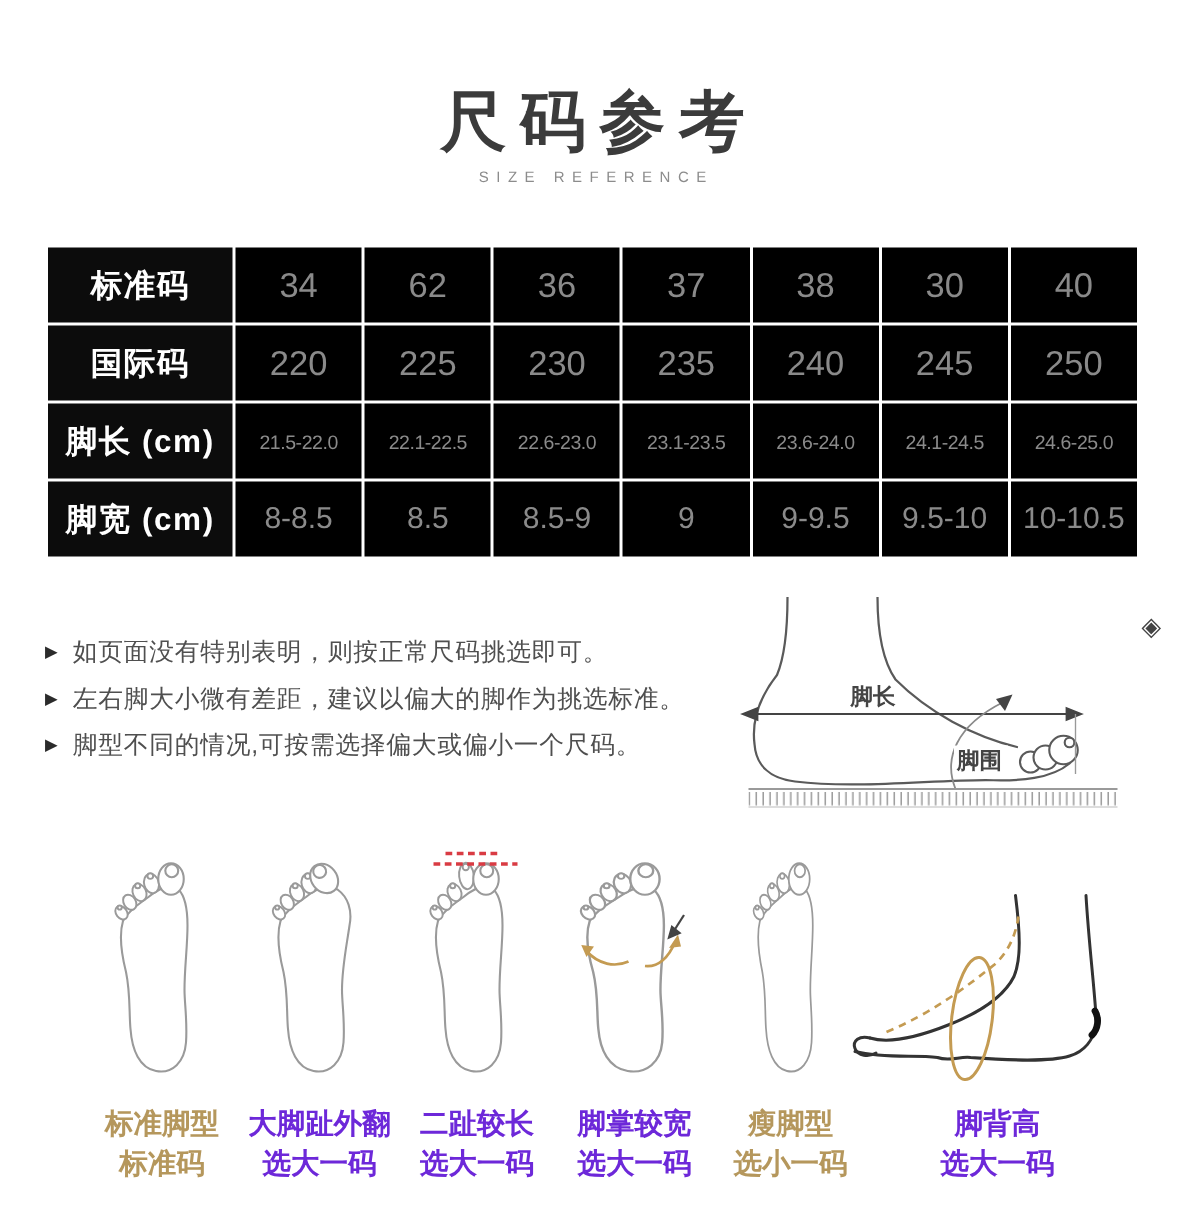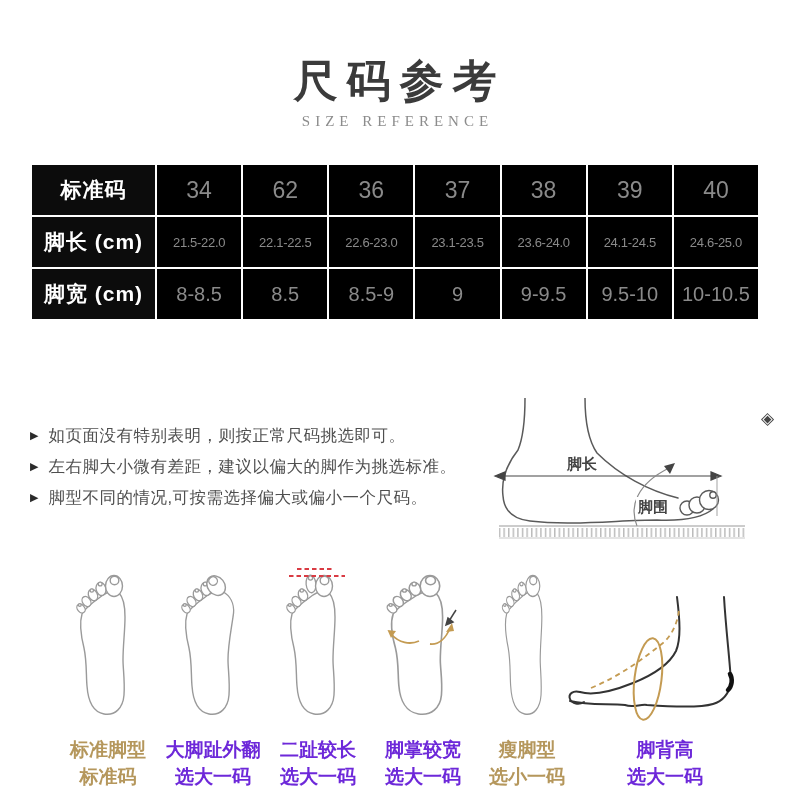--- a/index.html
+++ b/index.html
@@ -4,21 +4,21 @@
 <style>
   * { margin:0; padding:0; box-sizing:border-box; }
   html,body { background:#ffffff; }
   body { font-family:"Liberation Sans","DejaVu Sans",sans-serif; }
   .page { position:relative; width:790px; height:812px; background:#fff; overflow:hidden; margin:16px auto; }
 
   
   .title { position:absolute; top:36px; left:0; width:100%; text-align:center;
            font-size:44px; font-weight:700; color:#3b3b3b; letter-spacing:9px; text-indent:9px; }
   .subtitle { position:absolute; top:97px; left:0; width:100%; text-align:center;
-              font-size:15px; color:#8c8c8c; letter-spacing:5px; text-indent:5px;font-family:Liberation Serif, serif; }
+              font-size:10px; color:#8c8c8c; letter-spacing:5px; text-indent:5px; }
 
   
   .size-table { position:absolute; left:30px; top:147px; width:730px;
                 border-collapse:separate; border-spacing:2px; table-layout:fixed; }
   .size-table td { height:50px; text-align:center; vertical-align:middle; }
   .size-table td.rowlabel { background:#0c0c0c; color:#ffffff; font-size:21px; font-weight:700; letter-spacing:1px; }
   .size-table td.val { background:#000000; color:#8a8a8a; }
   .size-table tr.r-big td.val { font-size:23px; }
   .size-table tr.r-small td.val { font-size:13px; letter-spacing:-0.3px; }
   .size-table tr.r-mid td.val { font-size:20px; }
@@ -57,22 +57,32 @@
         <col span="7">
       </colgroup>
     <tbody>
       <tr class="r-big">
         <td class="rowlabel">标准码</td>
         <td class="val">34</td>
         <td class="val">62</td>
         <td class="val">36</td>
         <td class="val">37</td>
         <td class="val">38</td>
-        <td class="val">39</td>
+        <td class="val">30</td>
         <td class="val">40</td>
+      </tr>
+      <tr class="r-big">
+        <td class="rowlabel">国际码</td>
+        <td class="val">220</td>
+        <td class="val">225</td>
+        <td class="val">230</td>
+        <td class="val">235</td>
+        <td class="val">240</td>
+        <td class="val">245</td>
+        <td class="val">250</td>
       </tr>
       <tr class="r-small">
         <td class="rowlabel">脚长 (cm)</td>
         <td class="val">21.5-22.0</td>
         <td class="val">22.1-22.5</td>
         <td class="val">22.6-23.0</td>
         <td class="val">23.1-23.5</td>
         <td class="val">23.6-24.0</td>
         <td class="val">24.1-24.5</td>
         <td class="val">24.6-25.0</td>

